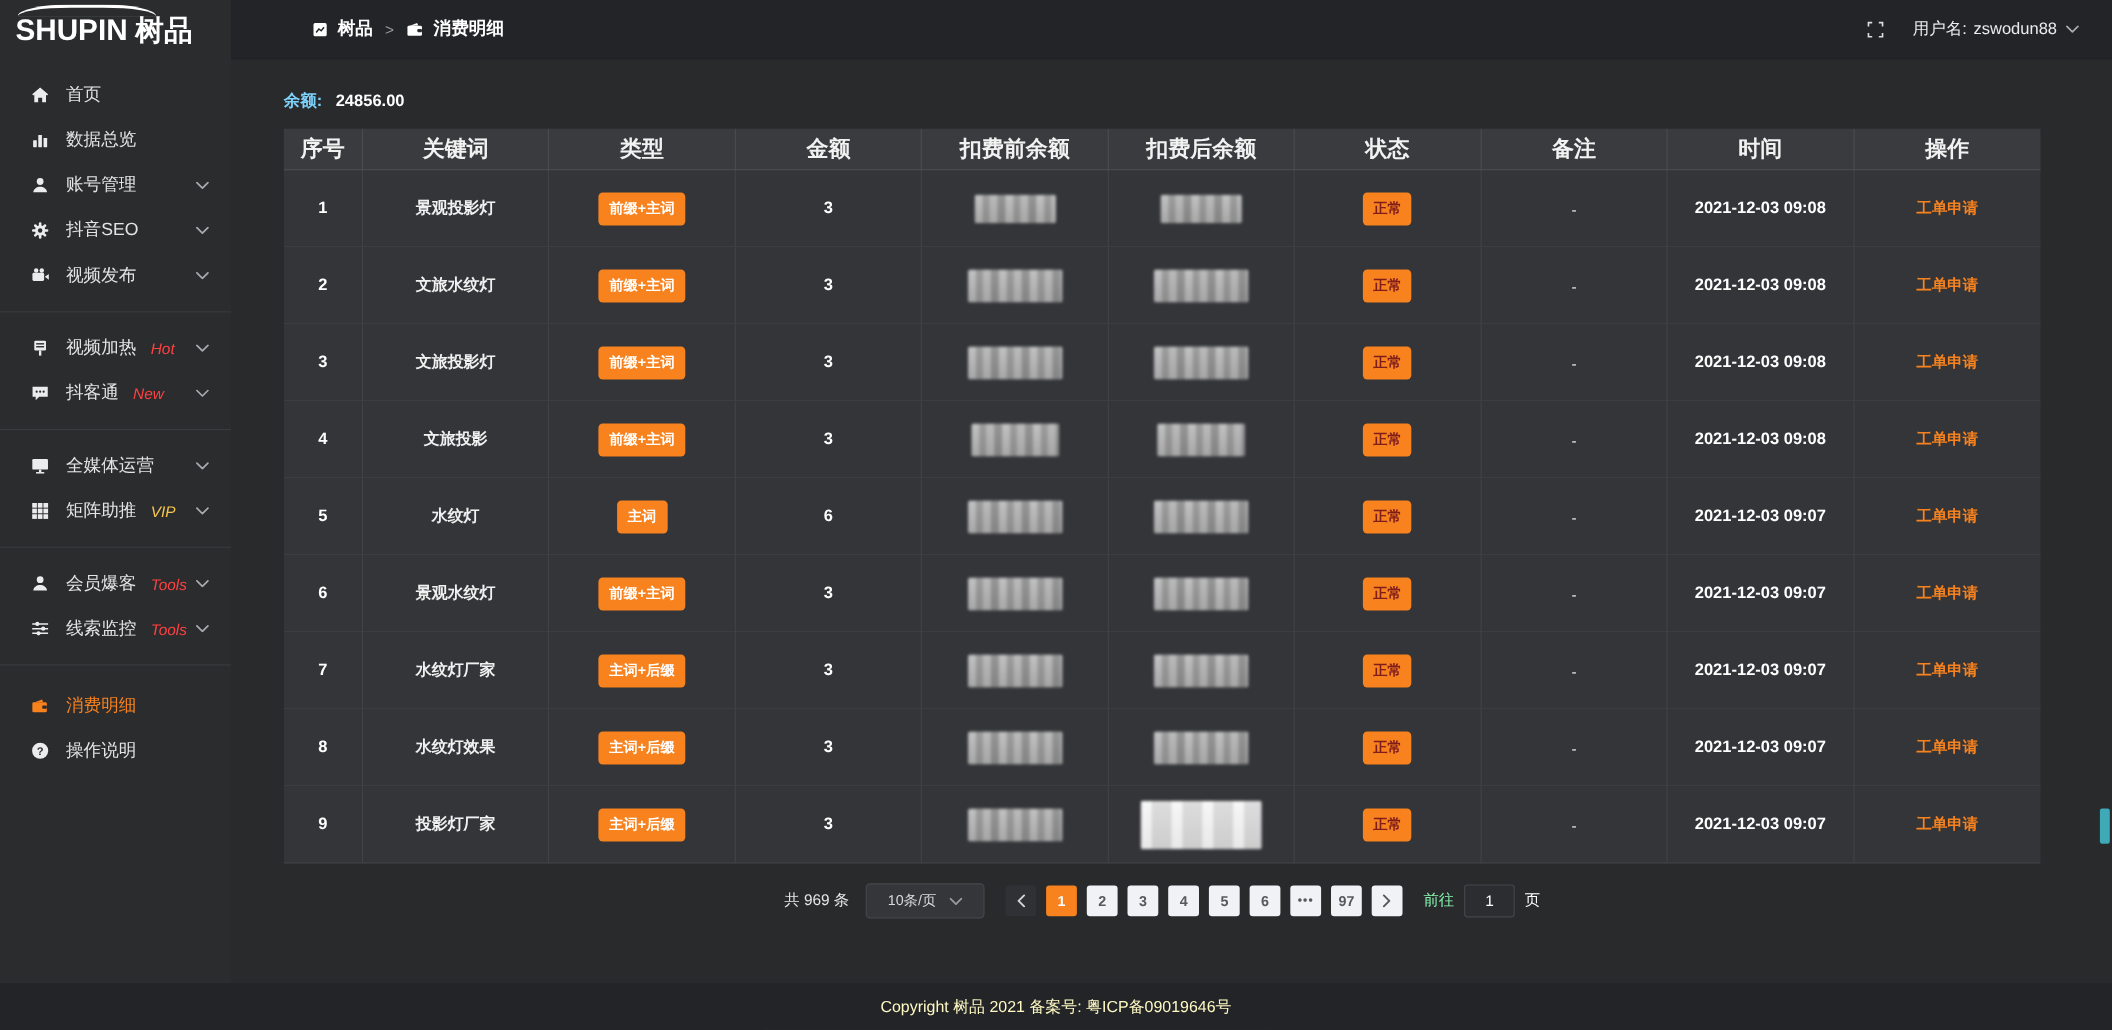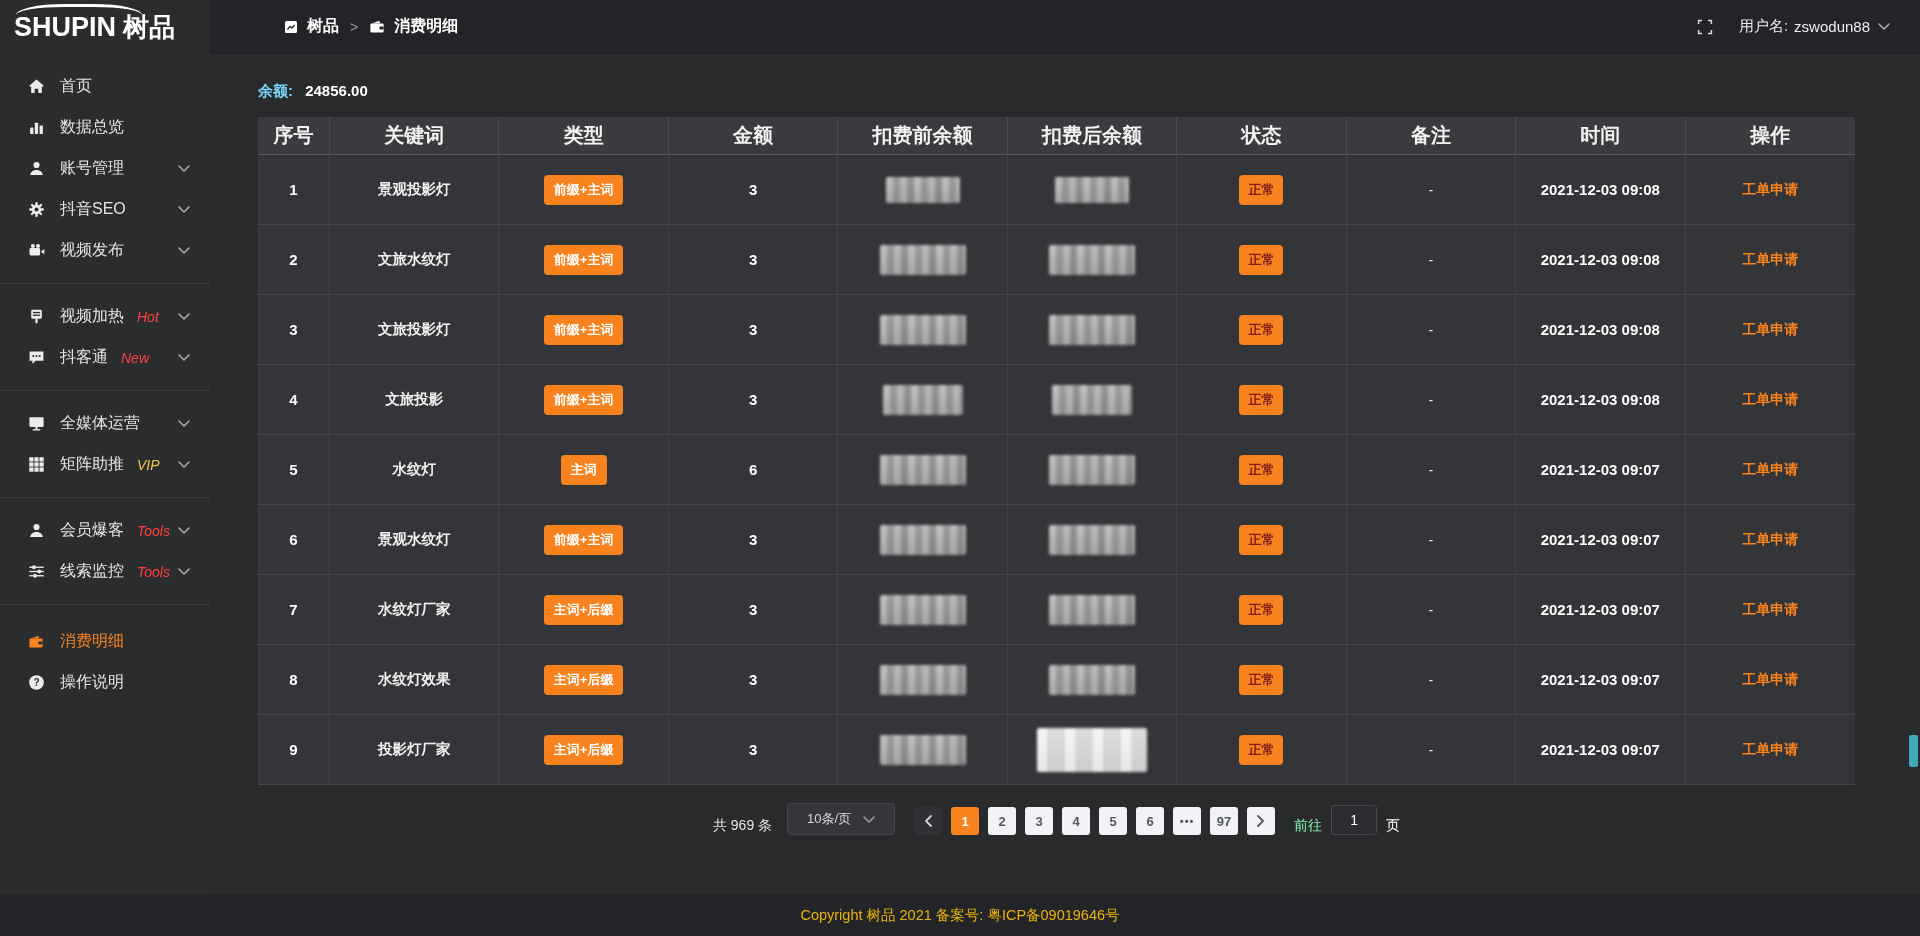--- a/index.html
+++ b/index.html
@@ -71,42 +71,42 @@
        linear-gradient(180deg,#b9b9b9,#8f8f8f);
      background-size:28px 100%,100% 100%; }
   .trow:nth-child(1) .redacted { width:74px; height:26px; }
   .trow:nth-child(4) .redacted { width:80px; }
   .trow:nth-child(9) [data-name="redacted-balance-after"] { width:110px; height:44px; opacity:1;
      background-image:
        linear-gradient(90deg, rgba(255,255,255,.55) 0 10px, rgba(205,205,205,.5) 10px 20px),
        linear-gradient(180deg,#ededed,#cccccc); }
 
   
-  .pagination { margin-top:18px; display:flex; align-items:flex-end; justify-content:center; gap:9px; }
+  .pagination { margin-top:18px; display:flex; align-items:center; justify-content:center; gap:9px; }
   .pg-total { font-size:14px; color:#e6e6e6; margin-right:6px; }
   .pg-size { width:108px; height:32px; background:#35363a; border:1px solid #47484d; border-radius:4px;
              display:flex; align-items:center; justify-content:center; gap:12px; color:#d8d9db;
              font-size:13px; cursor:pointer; margin-right:10px; }
   .pg-size .mi-chev { margin:0; color:#9a9b9e; }
   .pg-pages { display:flex; gap:9px; }
   .pg-btn { min-width:28px; height:28px; padding:0 5px; border-radius:3px; background:#f0f2f5;
             color:#55585e; display:inline-flex; align-items:center; justify-content:center;
             font-size:13px; font-weight:700; cursor:pointer; }
   .pg-btn.active { background:#f7821e; color:#fff; }
   .pg-btn.ell { font-size:11px; letter-spacing:1px; }
   .pg-btn.prev { background:#303134; color:#d2d3d5; }
   .pg-goto-label { font-size:14px; color:#86efac; margin-left:10px; }
   .pg-goto-input { width:46px; height:30px; background:#2c2d30; border:1px solid #46474b;
                    border-radius:3px; color:#fff; text-align:center; font-size:14px;
                    font-family:"Liberation Sans","DejaVu Sans",sans-serif; }
   .pg-goto-unit { font-size:14px; color:#fff; }
 
   
   .footer { height:42px; flex-shrink:0; background:#232428; display:flex; align-items:center;
-            justify-content:center; font-size:14.5px; color:#eab308; }
+            justify-content:center; font-size:14.5px; color:#fef9c3; }
   .scroll-thumb { position:absolute; right:2px; top:735px; width:9px; height:32px;
                   background:#3fa9b8; border-radius:2px; cursor:pointer; }
 </style>
 </head>
 <body>
 
 <div class="page" data-name="page">
   <div class="app" data-name="app-shell">
 
     <aside class="sidebar" data-name="sidebar">

